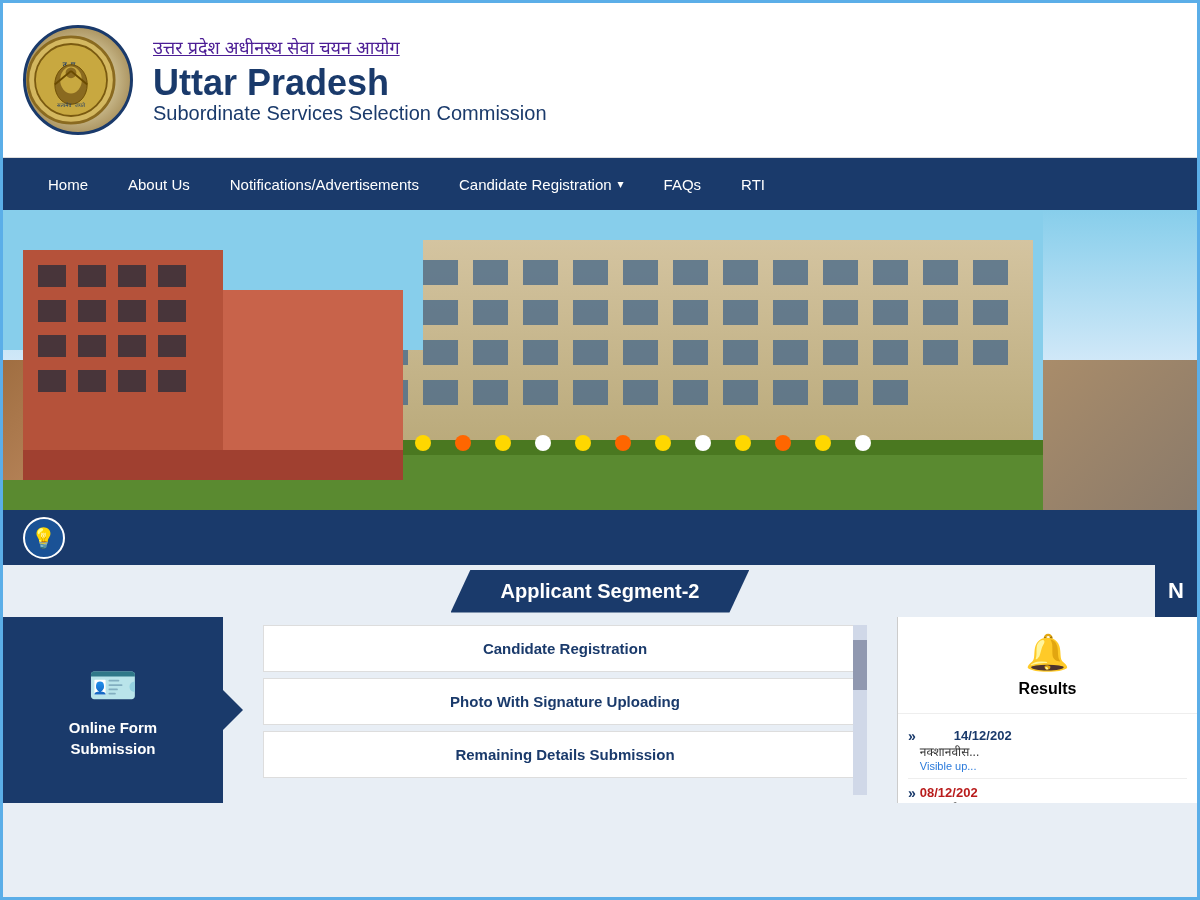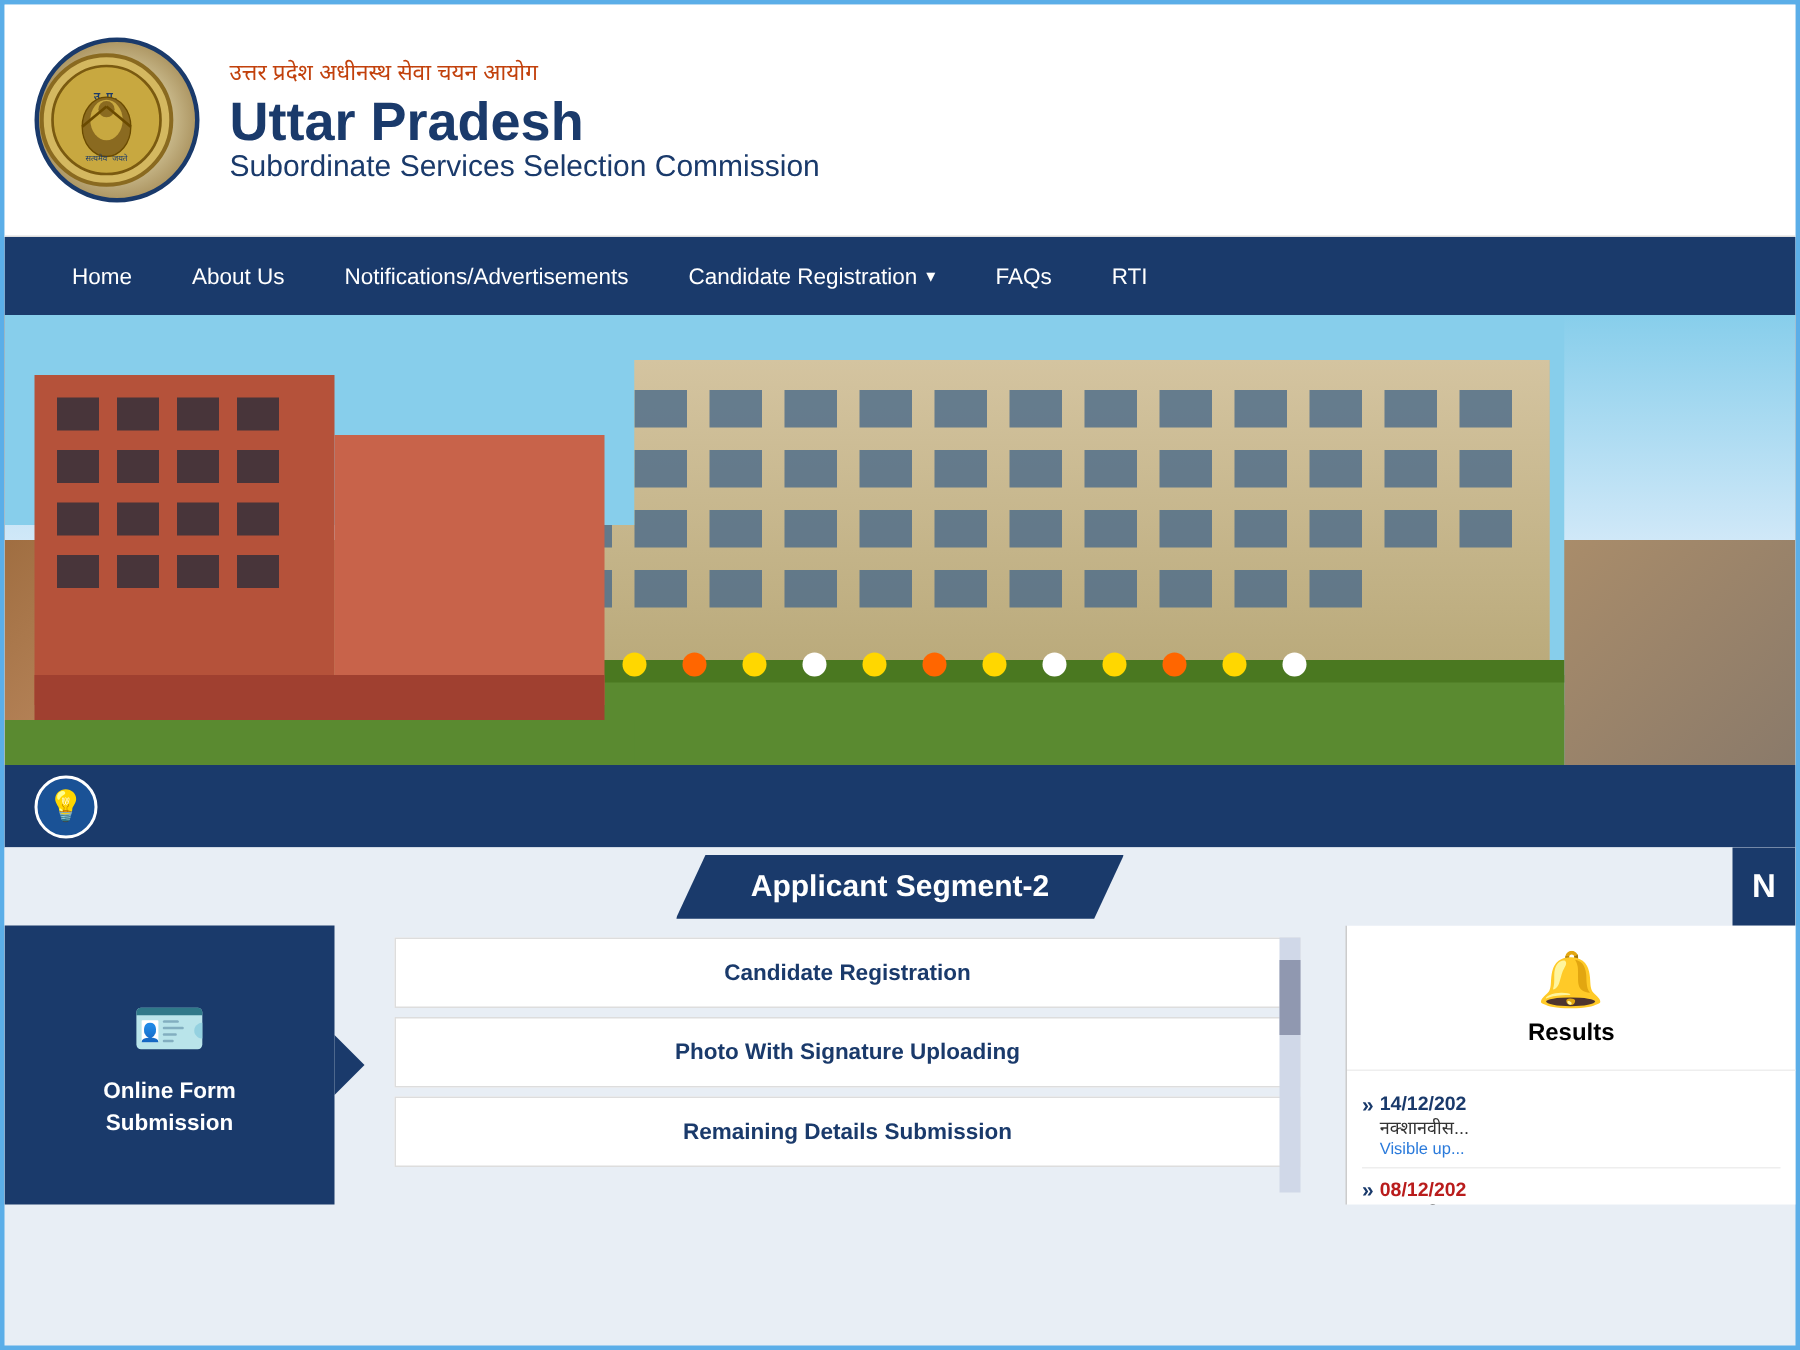--- a/index.html
+++ b/index.html
@@ -37,23 +37,24 @@
     }
     .logo-emblem {
       width: 90px;
       height: 90px;
     }
     .header-text {
       display: flex;
       flex-direction: column;
     }
     .header-hindi {
-      font-size: 15px;
-      color: #c2410c;
+      font-size: 18px;
+      color: #4c1d95;
       margin-bottom: 4px;
+      text-decoration: underline;
     }
     .header-english-main {
       font-size: 36px;
       font-weight: bold;
       color: #1a3a6b;
       line-height: 1.1;
     }
     .header-english-sub {
       font-size: 20px;
       color: #1a3a6b;
@@ -339,21 +340,21 @@
 
         <div style="font-size:36px;color:#1a3a6b;margin-bottom:6px;">🔔</div>
         <div style="font-size:16px;font-weight:bold;color:#000000;">Results</div>
       </div>
 
       <div style="background:#fff;padding:8px 10px;flex:2;overflow:hidden;">
         <div style="padding:6px 0;border-bottom:1px solid #eee;">
           <div style="display:flex;align-items:flex-start;">
             <span style="color:#1a3a6b;font-weight:bold;margin-right:4px;font-size:14px;">»</span>
             <div>
-              <div style="color:#1a3a6b;font-weight:bold;font-size:13px;">14/12/202</div>
+              <div style="color:#1a3a6b;font-weight:bold;font-size:13px;margin-left:34px;">14/12/202</div>
               <div style="color:#333;font-size:12px;">नक्शानवीस...</div>
               <div style="color:#2a7adb;font-size:11px;">Visible up...</div>
             </div>
           </div>
         </div>
         <div style="padding:6px 0;">
           <div style="display:flex;align-items:flex-start;">
             <span style="color:#1a3a6b;font-weight:bold;margin-right:4px;font-size:14px;">»</span>
             <div>
               <div style="color:#b91c1c;font-weight:bold;font-size:13px;">08/12/202</div>

